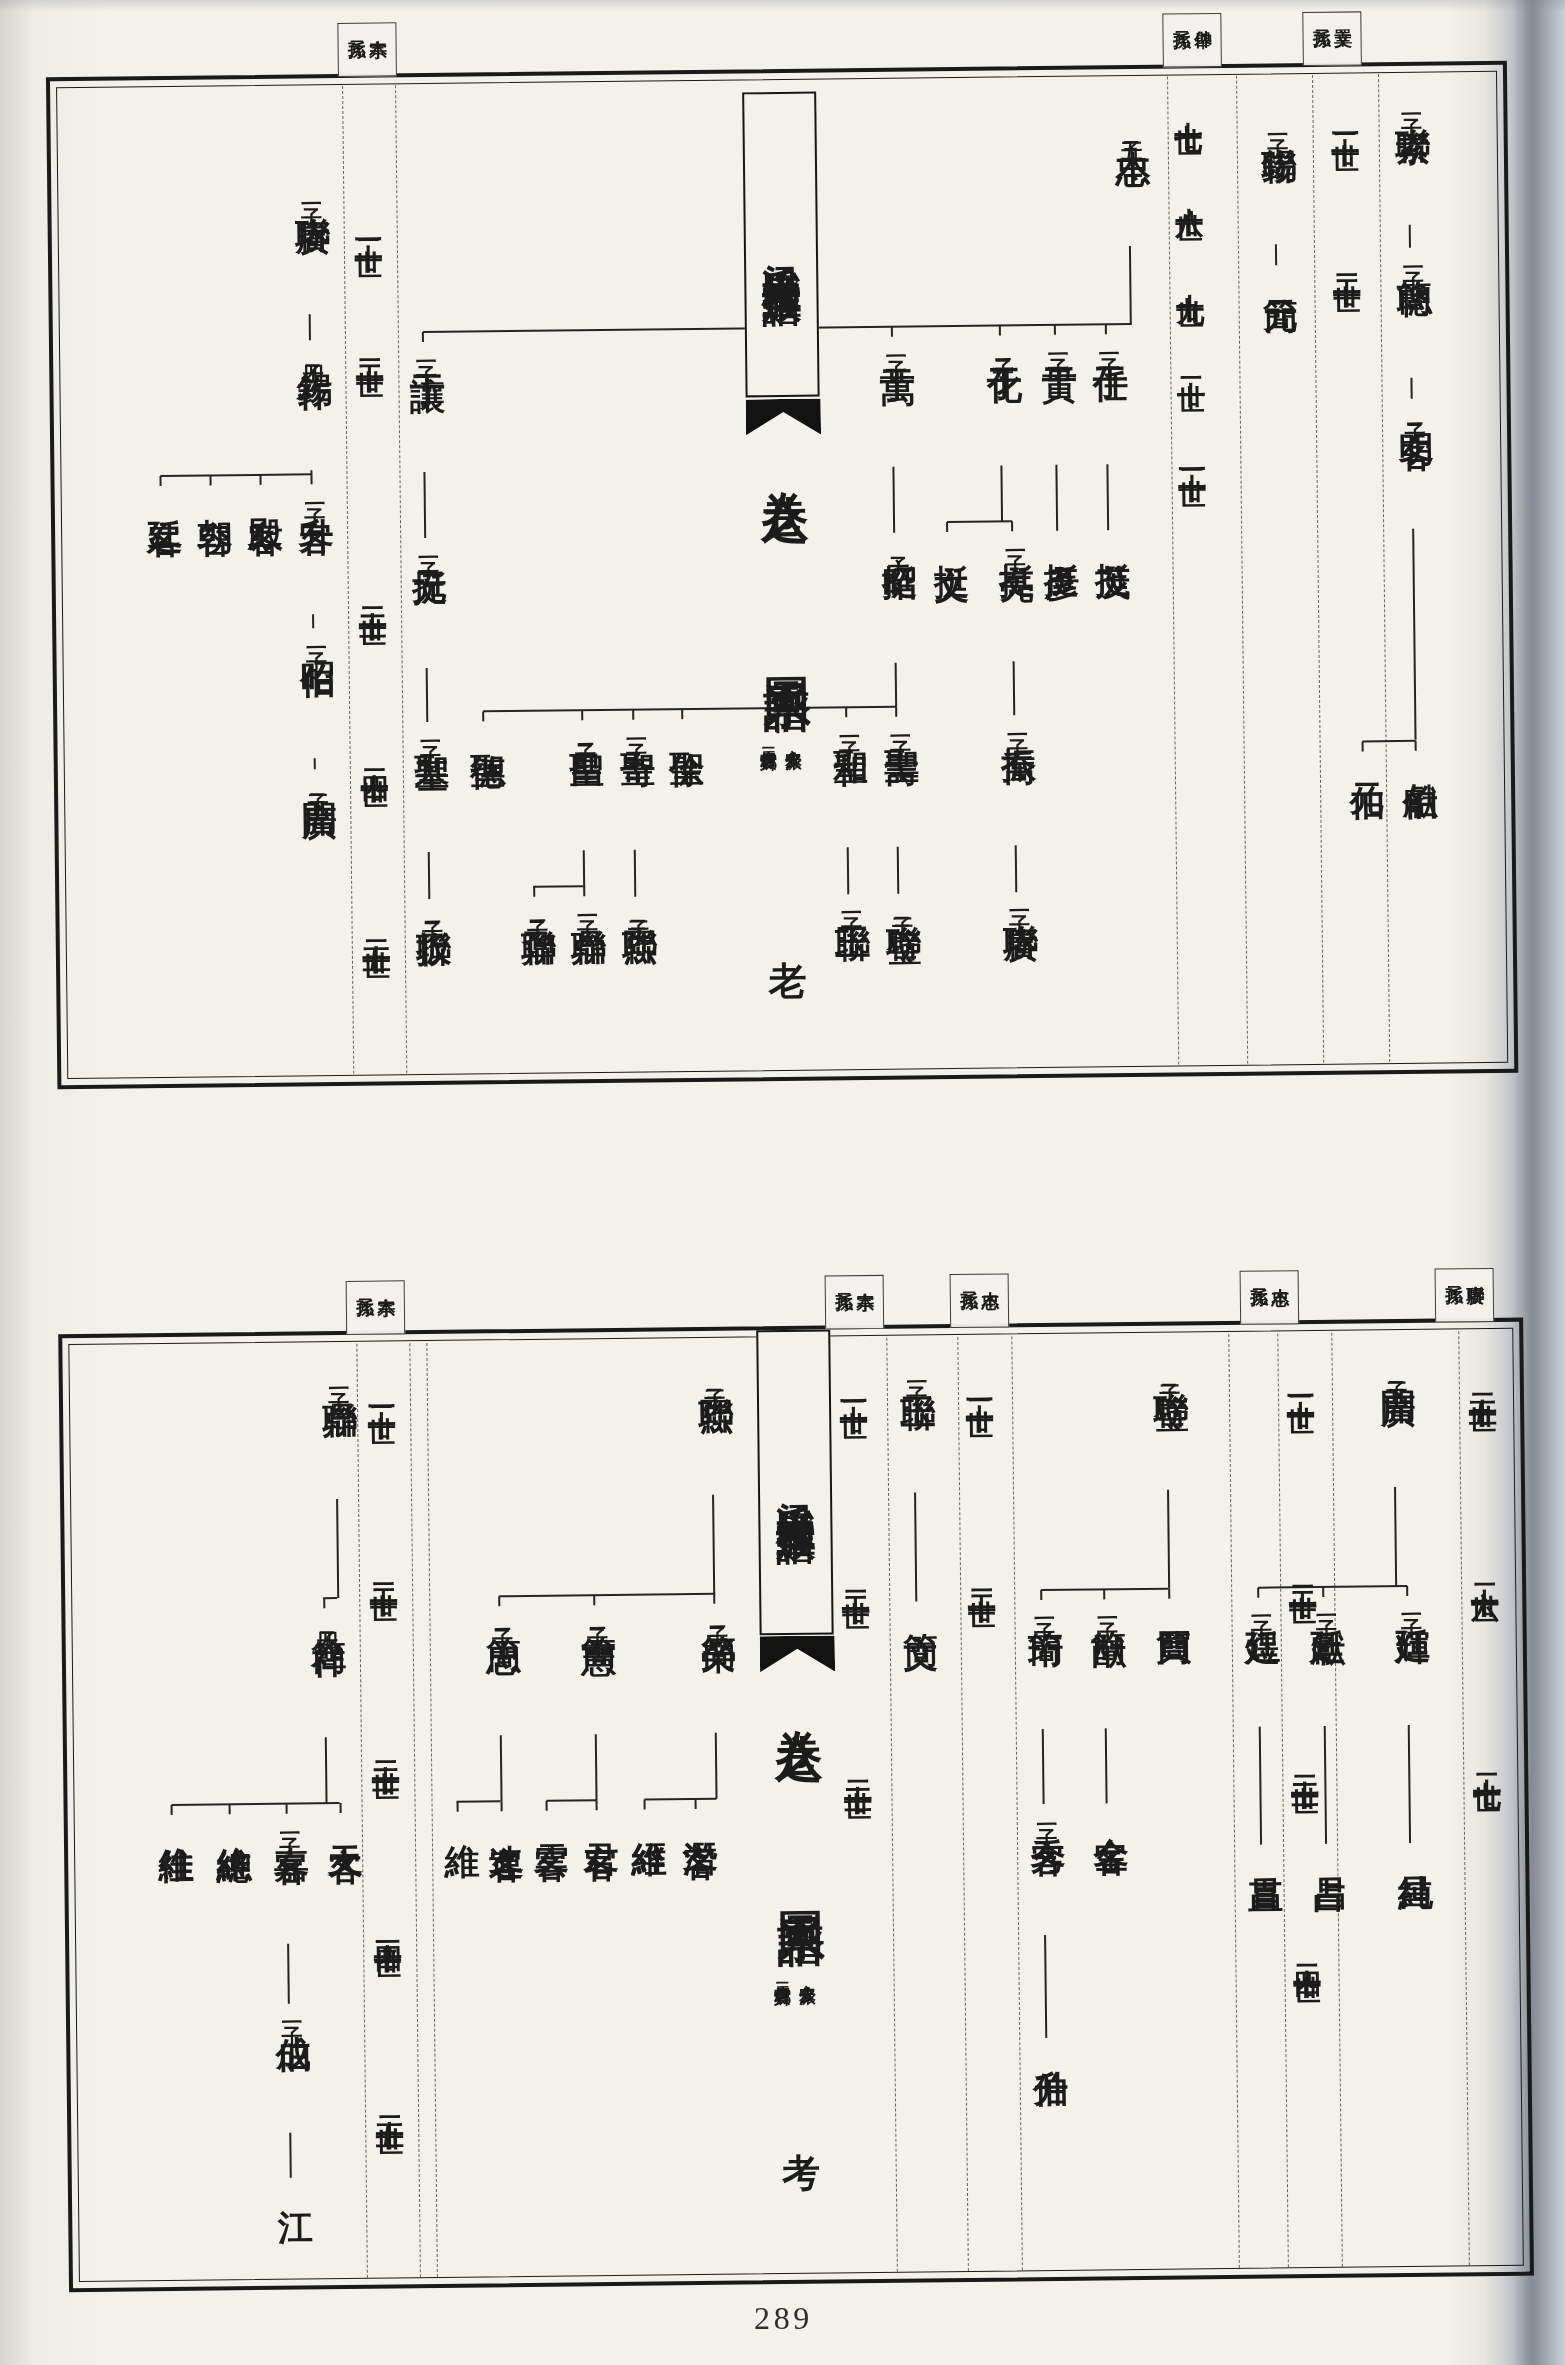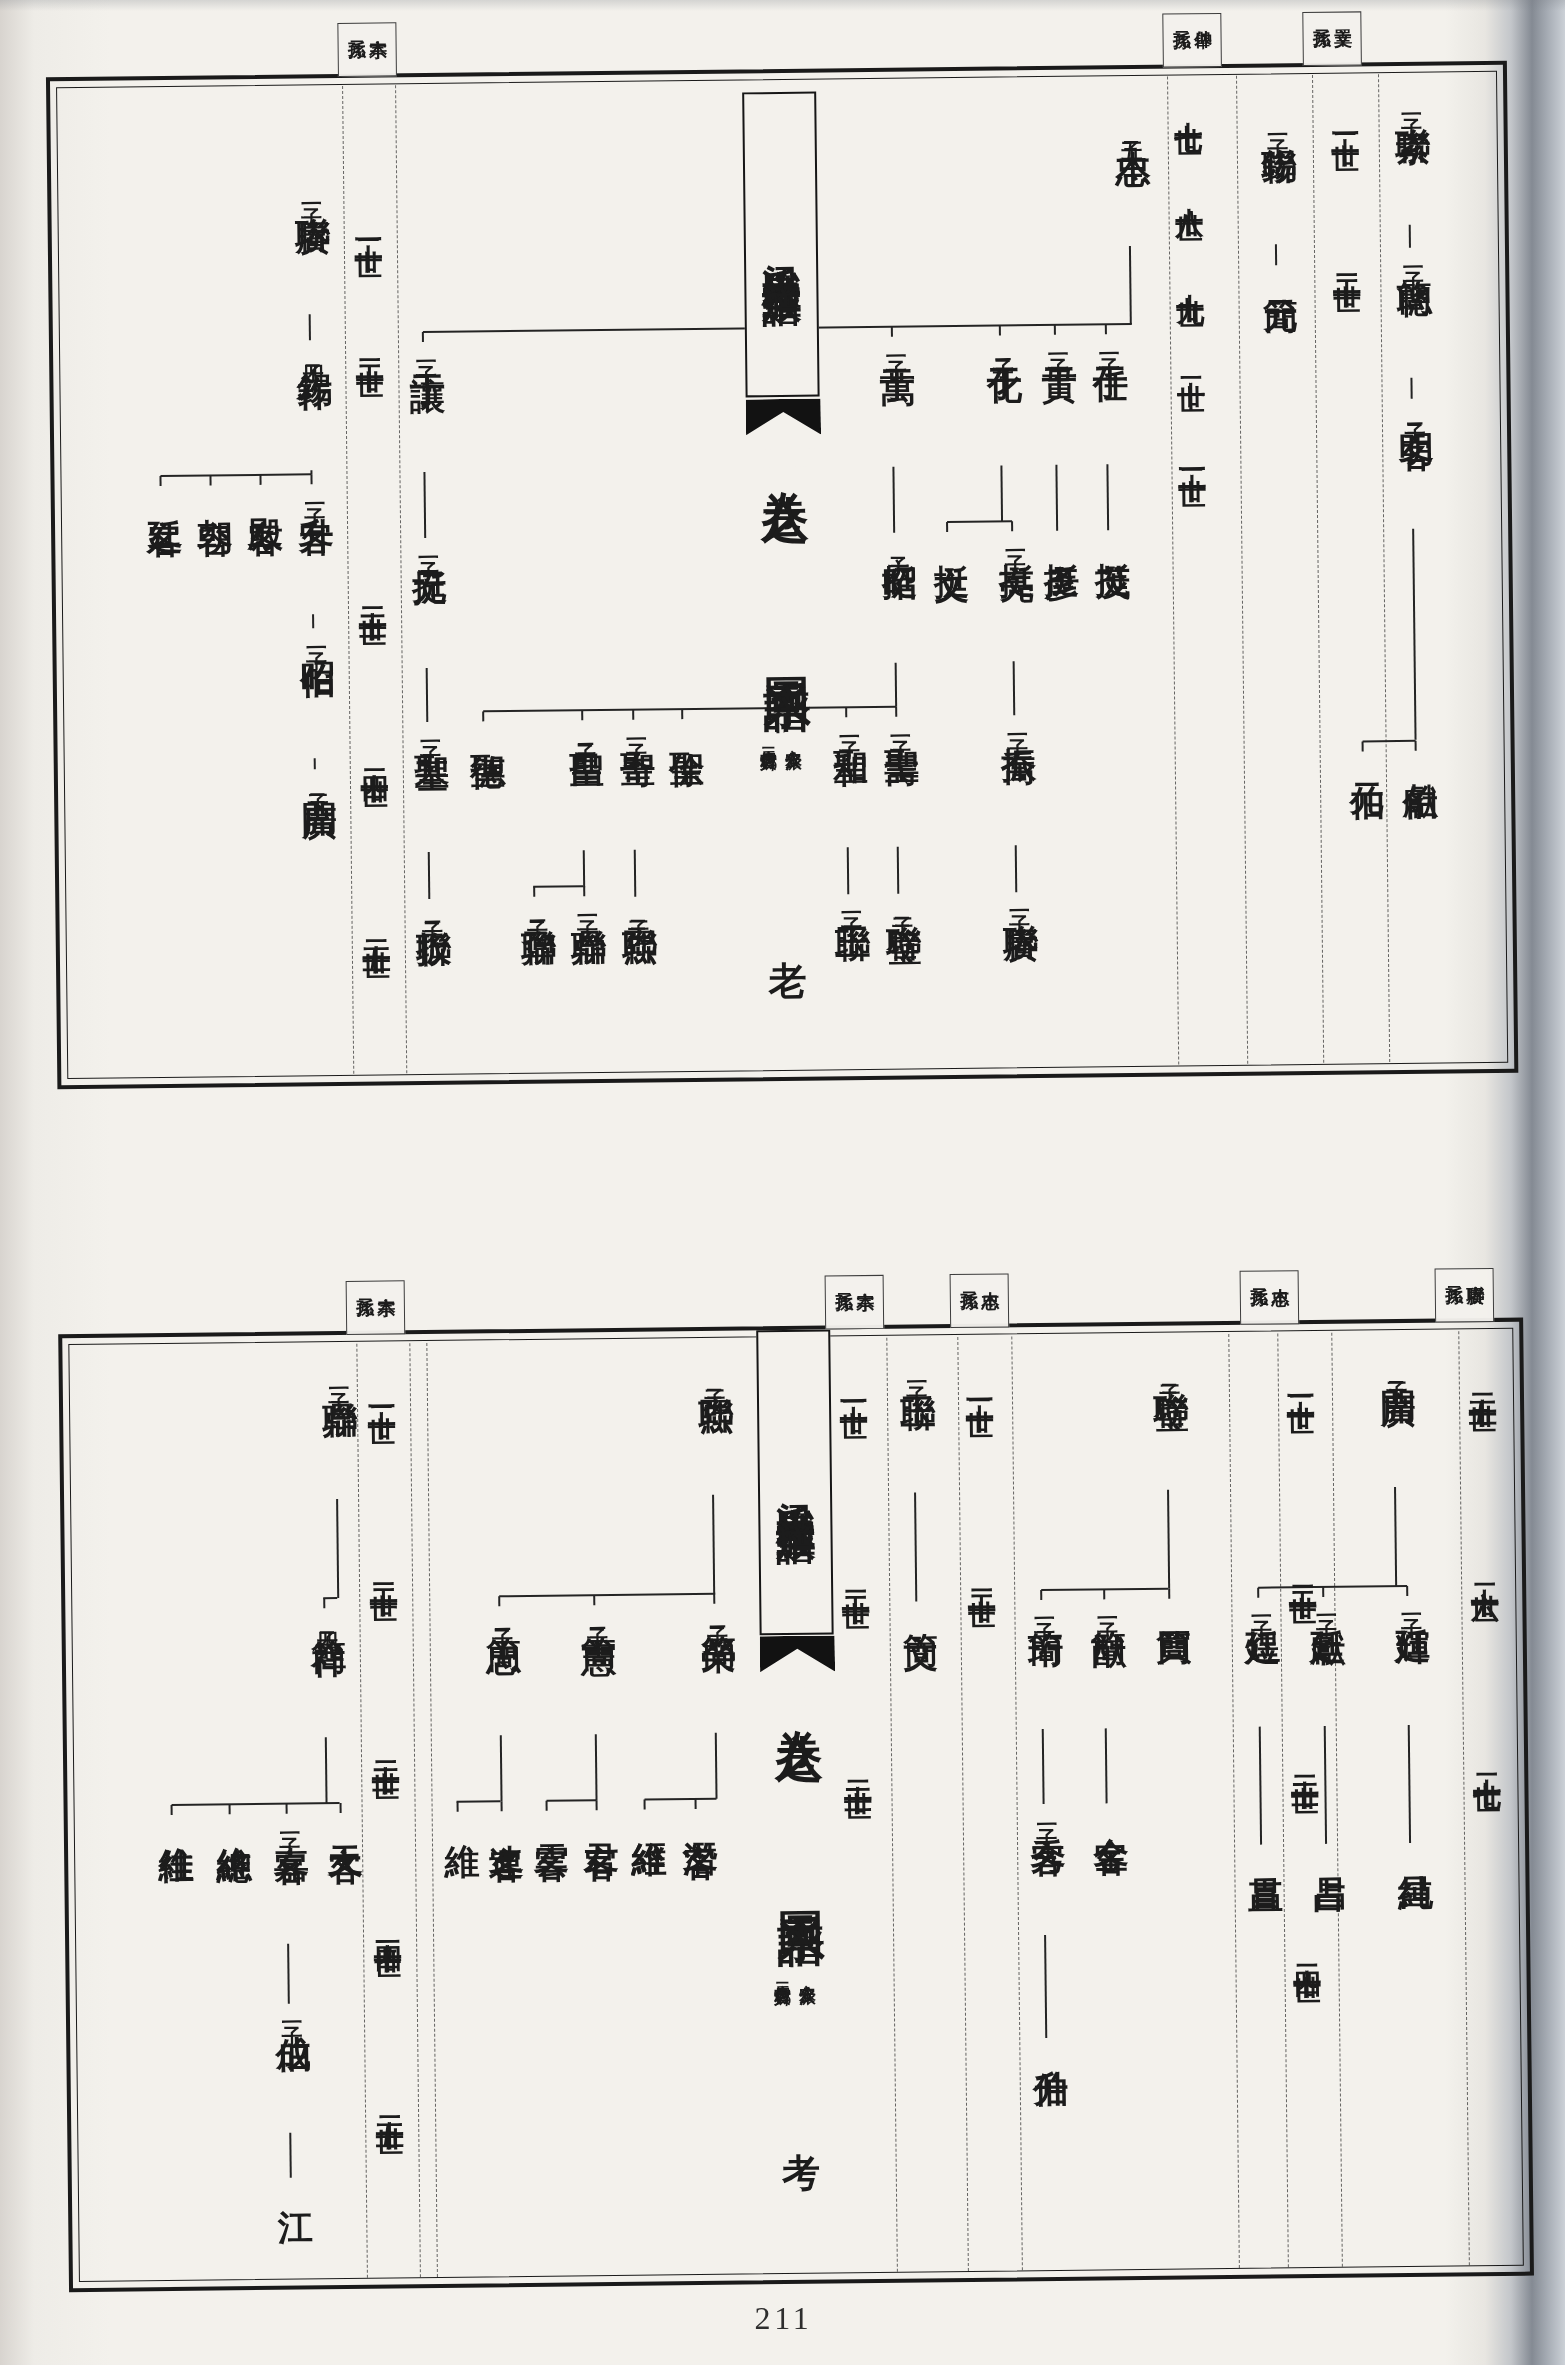--- a/index.html
+++ b/index.html
@@ -330,15 +330,15 @@
       <div class="tbox" style="left: 754px; top: 1330px; width: 70px; height: 301px;">
         <span class="vtext">梁氏崇桂堂族譜</span>
       </div>
       <div class="fish" style="left: 754px; top: 1636px; width: 75px; height: 36px;"></div>
       <div class="tword" style="left: 759px; top: 1688px; width: 61px;"><span class="vtext">卷之八</span></div>
       <div class="tword" style="left: 759px; top: 1870px; width: 61px;"><span class="vtext">圖系譜</span></div>
       <div class="annc" style="left: 789px; top: 1967px;"><span class="vtext">永安公派</span></div>
       <div class="annc" style="left: 764px; top: 1967px;"><span class="vtext">二房長寶鄉</span></div>
       <div class="folio" style="left: 767px; top: 2114px; width: 43px; text-align: center;"><span class="vtext">考</span></div>
     </div>
-  <div class="pageno">211</div>
+  <div class="pageno">289</div>
 </div>
 
 
 </body></html>

